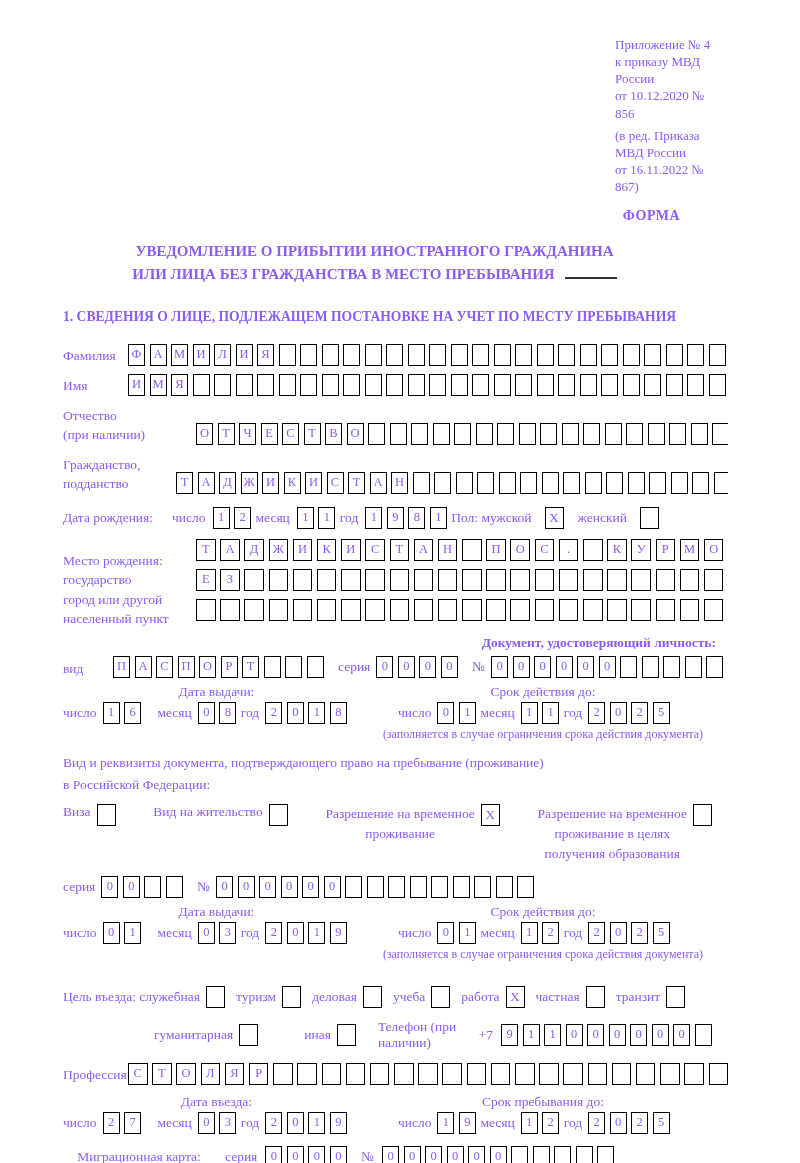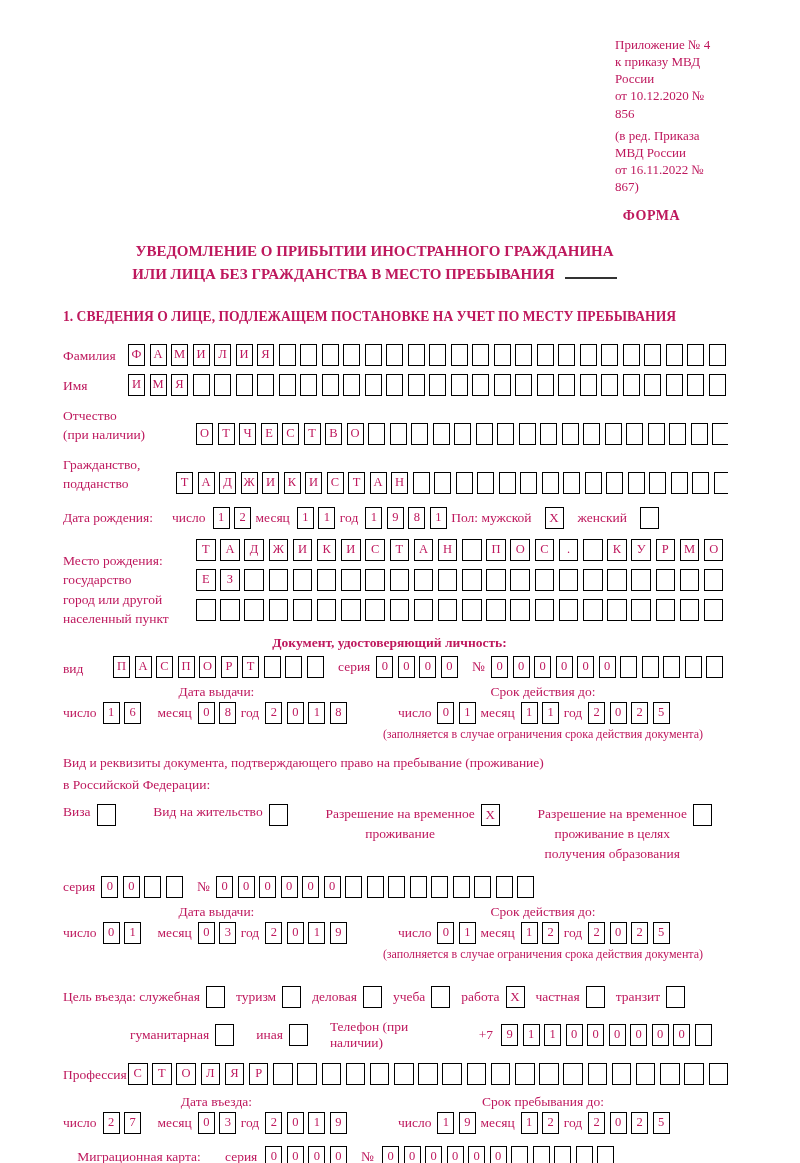--- a/index.html
+++ b/index.html
@@ -1,18 +1,18 @@
 <!DOCTYPE html>
 <html><head>
 <meta charset="utf-8">
 <style>
   html,body{margin:0;padding:0;background:#fff;}
   .page{
     width:728px;height:1163px;overflow:hidden;box-sizing:border-box;
-    background:#fff;color:#be185d;
+    background:#fff;color:#8b5cf6;
     font-family:"Liberation Serif","DejaVu Serif",serif;
     font-size:13.5px;
     padding:36px 12px 0 63px;
     position:relative;
   }
   
   .appendix{margin-left:552px;font-size:13px;line-height:1.32;}
   .appendix .block2{margin-top:5px;}
   .forma{font-weight:bold;text-align:right;padding-right:36px;margin-top:13px;font-size:14px;letter-spacing:.5px;}
   
@@ -44,41 +44,41 @@
   }
   
   .inline{display:flex;align-items:center;}
   .inline .lbl{margin:0 6px 0 10px;}
   .inline .lbl:first-child{margin-left:0;}
   
   .birthrow{display:flex;align-items:center;margin-top:13px;}
   .birthrow .lbl{margin-right:7px;}
   .birthrow .sp{width:12px;}
   
-  .doc-heading{text-align:center;font-weight:bold;margin-top:6px;}
+  .doc-heading{text-align:right;font-weight:bold;margin-top:6px;}
   
   .daterow{display:flex;margin-top:6px;}
   .dcol-l{width:47%;}
   .dcol-r{width:53%;}
   .dtitle{text-align:center;margin-bottom:2px;}
   .dfields{display:flex;align-items:center;}
   .dfields .lbl{margin-right:6px;}
   .dfields .gap{width:12px;}
   .dnote{font-size:12px;text-align:center;margin-top:3px;}
   
   .ptext{margin-top:10px;line-height:1.6;}
   .permit-row{display:flex;justify-content:space-between;align-items:flex-start;margin-top:8px;padding-right:4px;}
   .pitem{display:flex;align-items:flex-start;}
   .pitem .plines{text-align:center;line-height:1.5;font-family:Liberation Serif, serif;}
   .pitem .checkbox{margin-top:0;}
   
   .purpose-row{display:flex;align-items:center;margin-top:24px;}
   .purpose-row .item{display:flex;align-items:center;margin-right:11px;}
   .purpose-row2{display:flex;align-items:center;margin-top:11px;margin-left:67px;}
-  .purpose-row2 .item{display:flex;align-items:center;margin-right:22px;}
+  .purpose-row2 .item{display:flex;align-items:center;margin-right:22px;margin-left:24px;}
   .phone-prefix{margin:0 8px 0 14px;}
   .mcard .lbl{margin-right:8px;}
 </style>
 </head>
 <body>
 
 <div class="page">
 
   <div class="appendix">
     <div>Приложение № 4</div>

